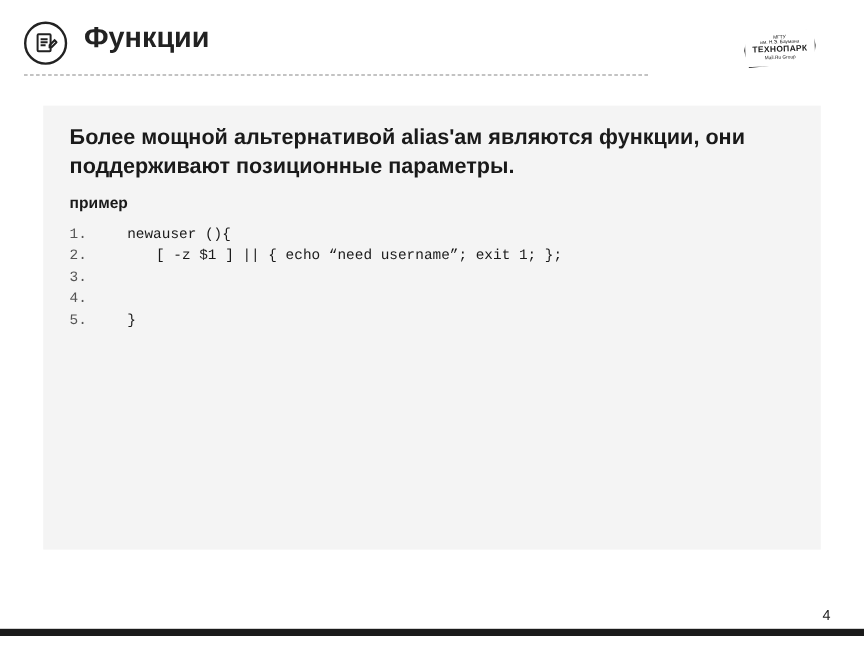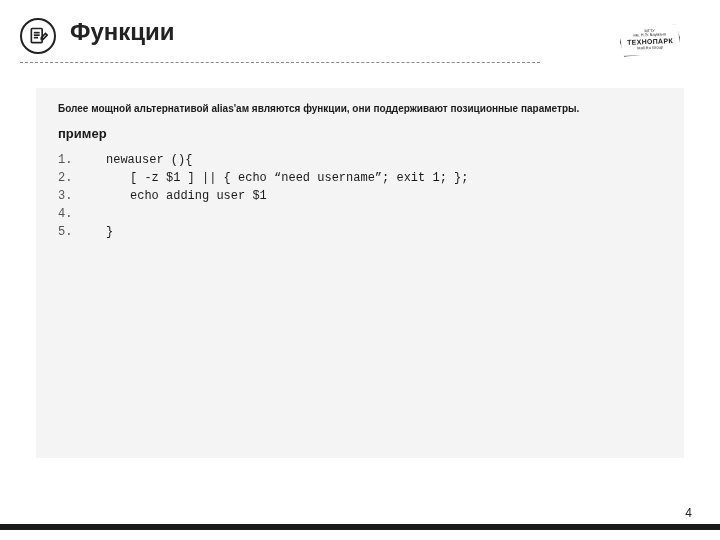--- a/index.html
+++ b/index.html
@@ -46,21 +46,21 @@
     border-top: 1.5px dashed #888;
     margin: 0 20px 0 20px;
     width: 520px;
   }
   .panel {
     margin: 24px 36px 0 36px;
     background: #f4f4f4;
     padding: 14px 22px 28px 22px;
     height: 370px;
   }
-  .intro { font-size: 10px; font-weight: 700; line-height: 1.35; }
+  .intro { font-size: 18px; font-weight: 700; line-height: 1.35; }
   .subhead { font-size: 13px; font-weight: 700; margin-top: 10px; }
   .code {
     margin-top: 10px;
     font-family: "Courier New", monospace;
     font-size: 12px; line-height: 1.5; font-weight: 400;
   }
   .code .row { display: flex; }
   .code .ln { width: 24px; color: #555; }
   .code .ind { display: inline-block; width: 24px; }
   .footer {
@@ -110,21 +110,20 @@
       <div class="row">
         <span class="ln">1.</span>
         <span><span class="ind"></span>newauser (){</span>
       </div>
       <div class="row">
         <span class="ln">2.</span>
         <span><span class="ind"></span><span class="ind"></span>[ -z $1 ] || { echo “need username”; exit 1; };</span>
       </div>
       <div class="row">
         <span class="ln">3.</span>
-        <span><span class="ind"></span><span class="ind"></span>echo adding user $1</span>
       </div>
       <div class="row">
         <span class="ln">4.</span>
       </div>
       <div class="row">
         <span class="ln">5.</span>
         <span><span class="ind"></span>}</span>
       </div>
     </div>
 </div>

